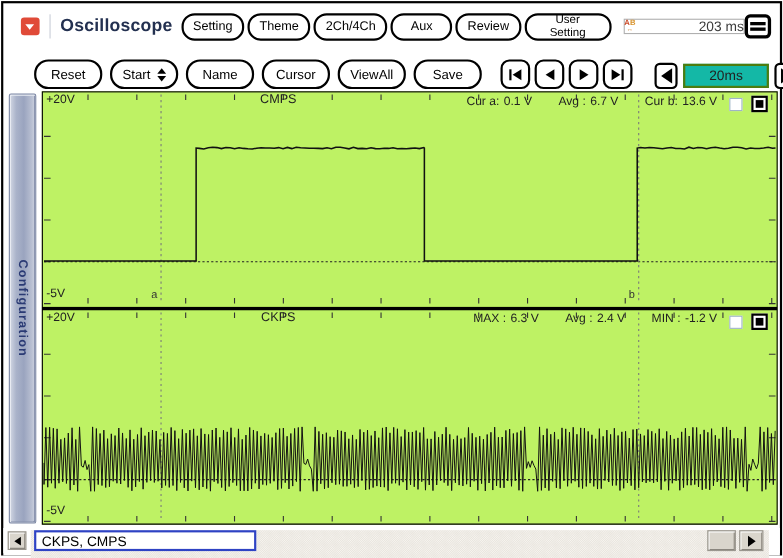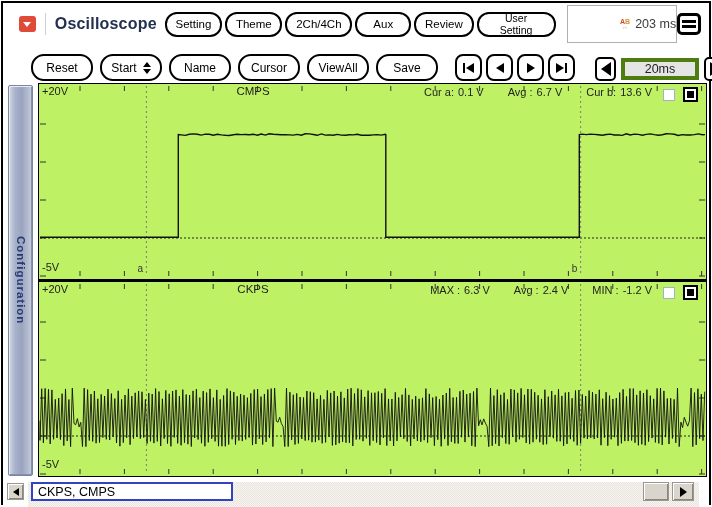--- a/index.html
+++ b/index.html
@@ -12,22 +12,22 @@
           display:flex; align-items:center; padding:0 8px 0 16px; }
   .app-icon { width:17px; height:16px; background:#e04a38; border-radius:3px;
               display:flex; align-items:center; justify-content:center; cursor:pointer; }
   .app-icon .tri { width:0; height:0; border-left:4px solid transparent;
                    border-right:4px solid transparent; border-top:5px solid #fff; }
   .hdr-divider { width:1px; height:22px; background:#c9ced8; margin:0 9px; }
   .title { font-size:16px; font-weight:bold; color:#233050; letter-spacing:.2px; margin-right:8px; }
   .pill { height:25px; border:2px solid #000; border-radius:12px; background:#fff;
           font-size:11.5px; color:#000; display:inline-flex; align-items:center;
           justify-content:center; padding:0 9px; margin-right:3px; min-width:56px; cursor:pointer; }
-  .ab-box { height:38px; width:112px; border:1px solid #b0b0b0; background:#fff;
-            display:flex; align-items:center; justify-content:flex-end; gap:5px;
+  .ab-box { height:14px; width:112px; border:1px solid #b0b0b0; background:#fff;
+            display:flex; align-items:center; justify-content:space-between; gap:5px;
             margin-left:8px; font-size:12.5px; color:#3a3a3a; }
   .ab-glyph { display:inline-flex; flex-direction:column; align-items:center; line-height:1;
               font-size:7px; font-weight:bold; color:#c77b22; }
   .ab-glyph .ab-top { letter-spacing:0; }
   .ab-glyph .ab-top b:first-child{ color:#cc4a28;} .ab-glyph .ab-top b:last-child{ color:#d8932c;}
   .ab-glyph .ab-arrows { font-size:6px; color:#c77b22; margin-top:-1px; }
   .win-menu { margin-left:auto; width:24px; height:22px; border:3px solid #000; border-radius:5px;
               background:#fff; display:flex; flex-direction:column; justify-content:center;
               gap:2px; padding:0 2px; cursor:pointer; }
   .win-menu i { display:block; height:3px; background:#000; }
@@ -45,21 +45,21 @@
   .sqbtn { width:27px; height:27px; border:2px solid #000; border-radius:8px; background:#fff;
            display:flex; align-items:center; justify-content:center; gap:1px; cursor:pointer; }
   .tri-l { width:0;height:0;border-top:5px solid transparent;border-bottom:5px solid transparent;border-right:8px solid #000; }
   .tri-r { width:0;height:0;border-top:5px solid transparent;border-bottom:5px solid transparent;border-left:8px solid #000; }
   .vbar  { width:2.5px; height:10px; background:#000; }
   .tbgrp { display:flex; align-items:center; margin-left:20px; gap:2px; }
   .tb-arrow { width:21px; height:24px; border:2px solid #000; border-radius:5px; background:#fff;
               display:flex; align-items:center; justify-content:center; cursor:pointer; }
   .tb-arrow .tri-l { border-top-width:7px; border-bottom-width:7px; border-right-width:10px; }
   .tb-arrow .tri-r { border-top-width:7px; border-bottom-width:7px; border-left-width:10px; }
-  .tb-val { width:78px; height:22px; border:4px solid #4d7c0f; background:#e5e5e5;
+  .tb-val { width:78px; height:22px; border:2px solid #4d7c0f; background:#14b8a6;
             display:flex; align-items:center; justify-content:center; font-size:12.5px; color:#222; margin:0 3px; }
 
   
   .side-tab { position:absolute; left:5px; top:82px; width:25px; height:391px;
               border:1px solid #7b86a3; border-radius:2px; cursor:pointer;
               background:linear-gradient(90deg,#d3d8e4 0,#aab3ca 25%,#9aa4bf 55%,#b7bed1 85%,#cdd2df 100%);
               box-shadow:inset 1px 1px 0 #e8ebf2, inset -1px -1px 0 #8590ab;
               display:flex; align-items:center; justify-content:center; }
   .side-tab span { writing-mode:vertical-rl; font-size:11.5px; font-weight:bold;
                    color:#2a3a74; letter-spacing:1px; }

